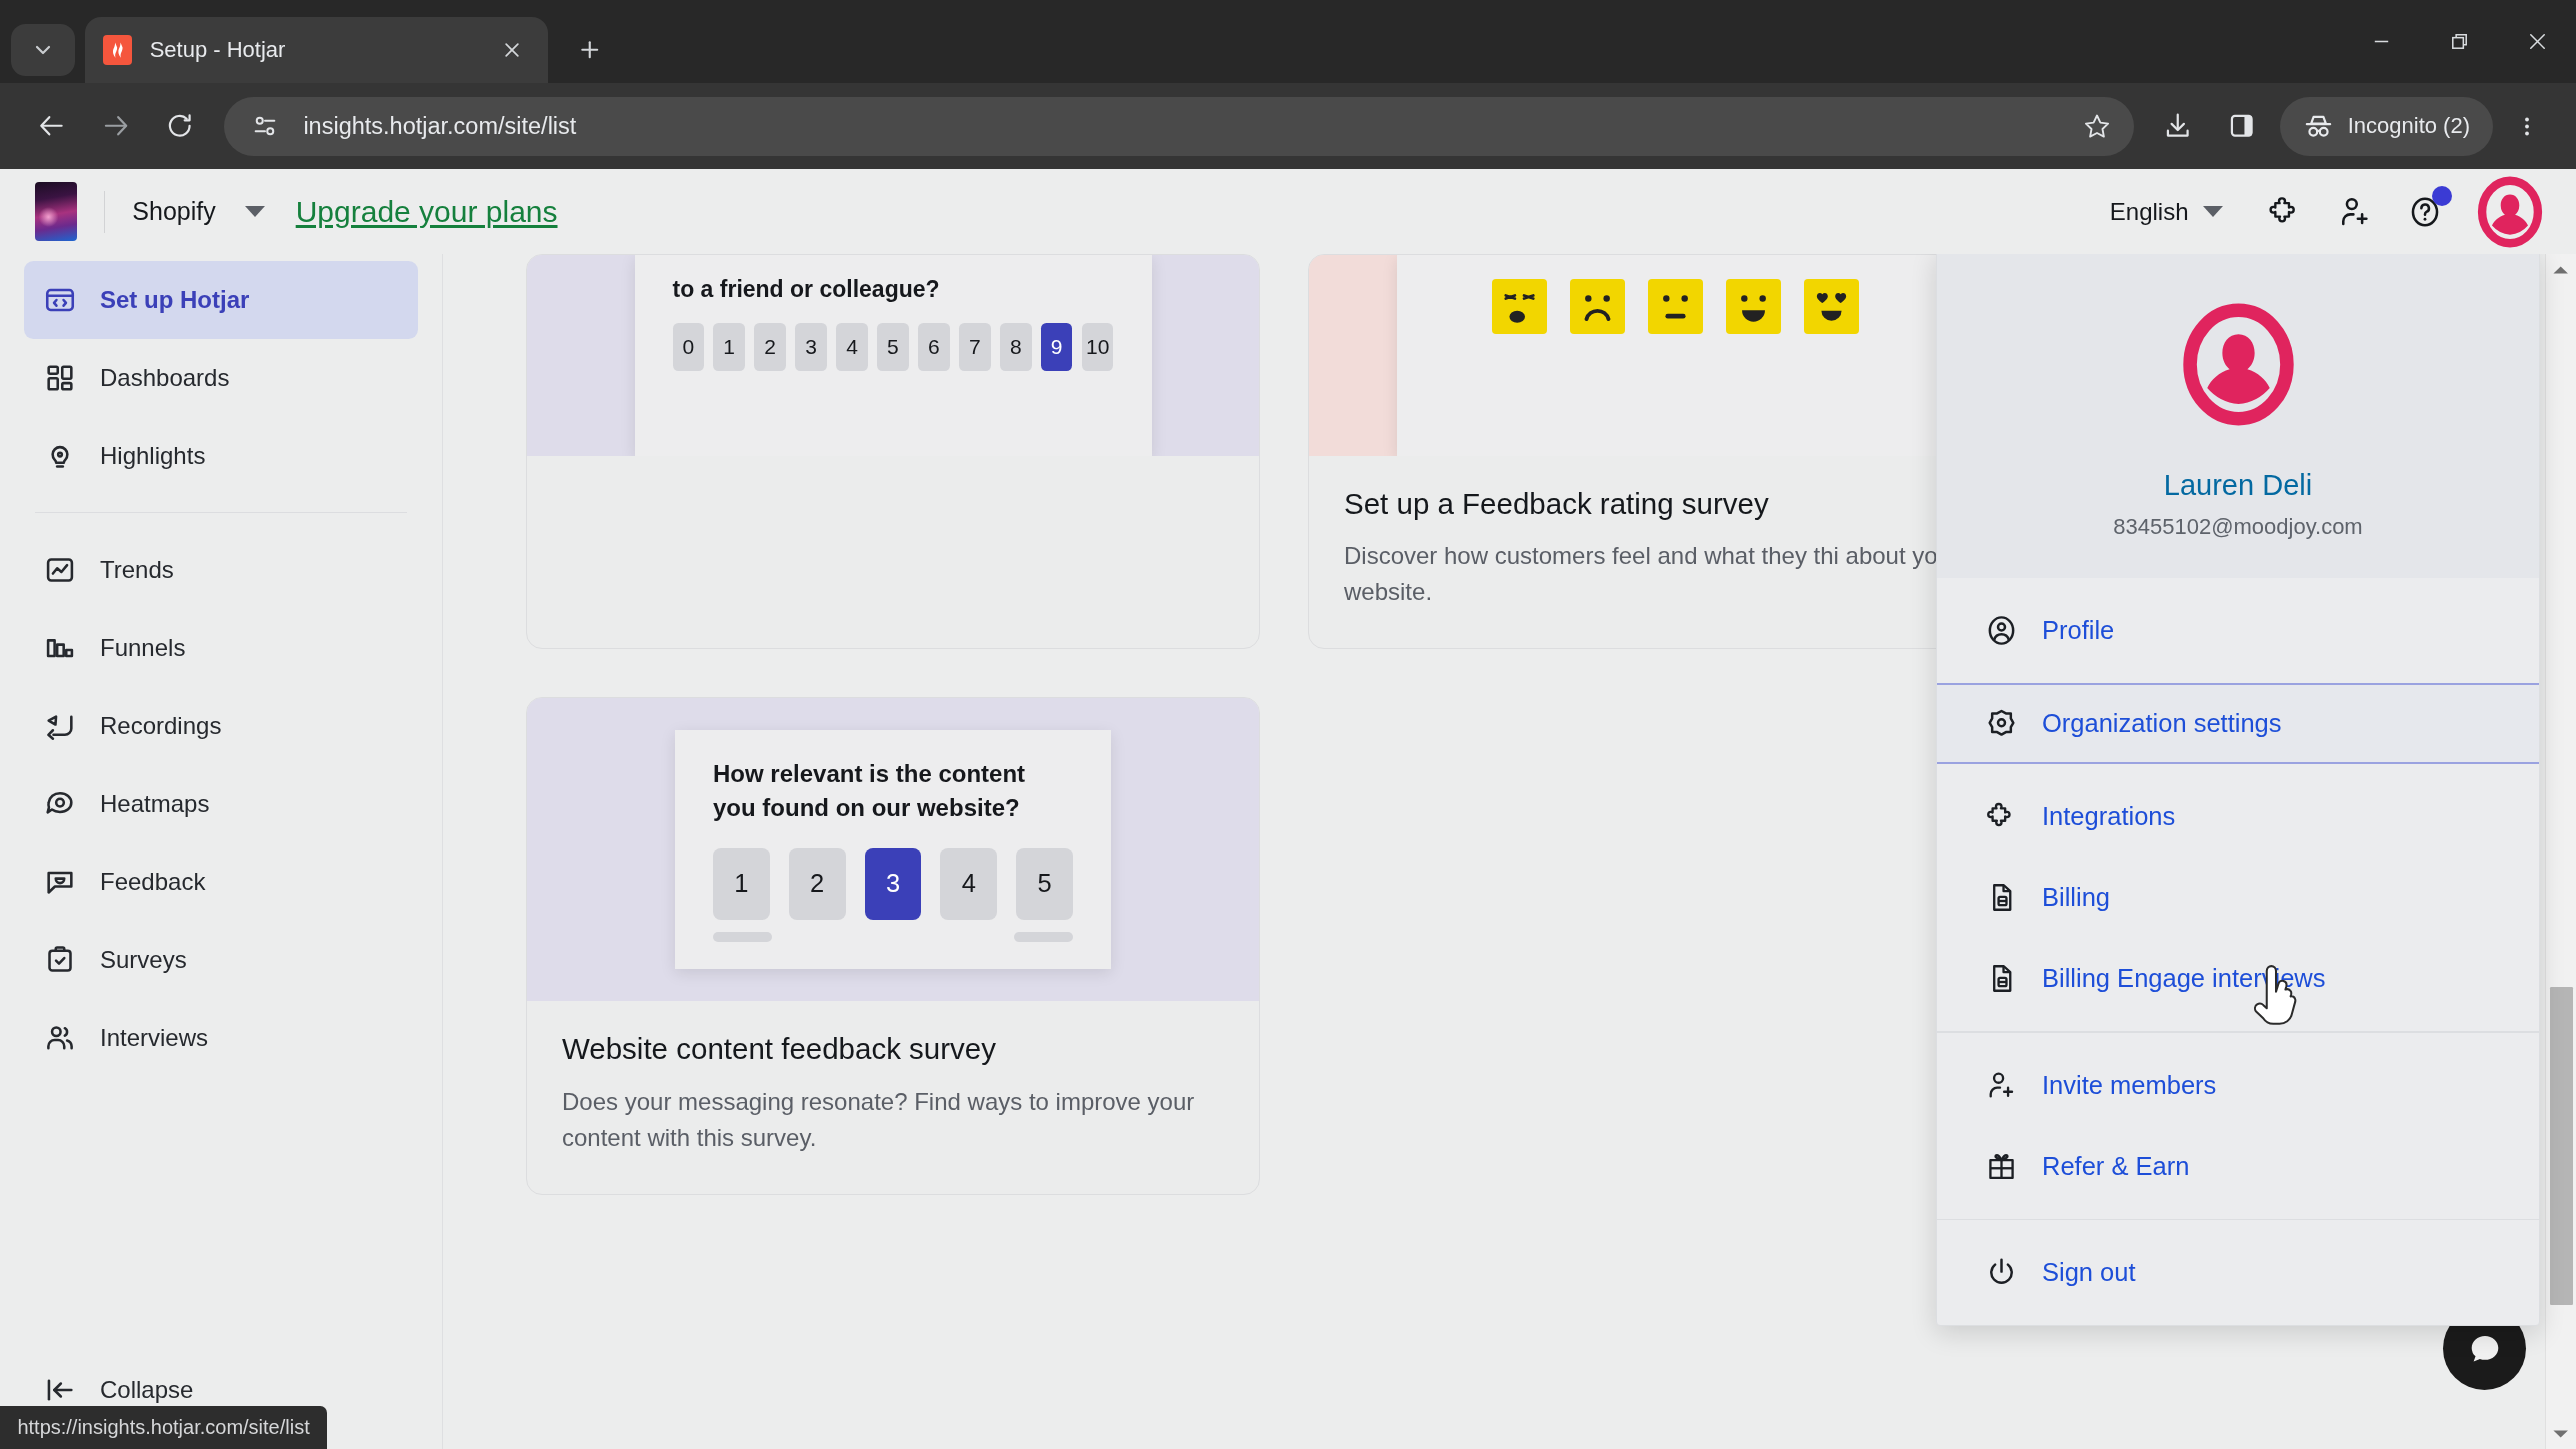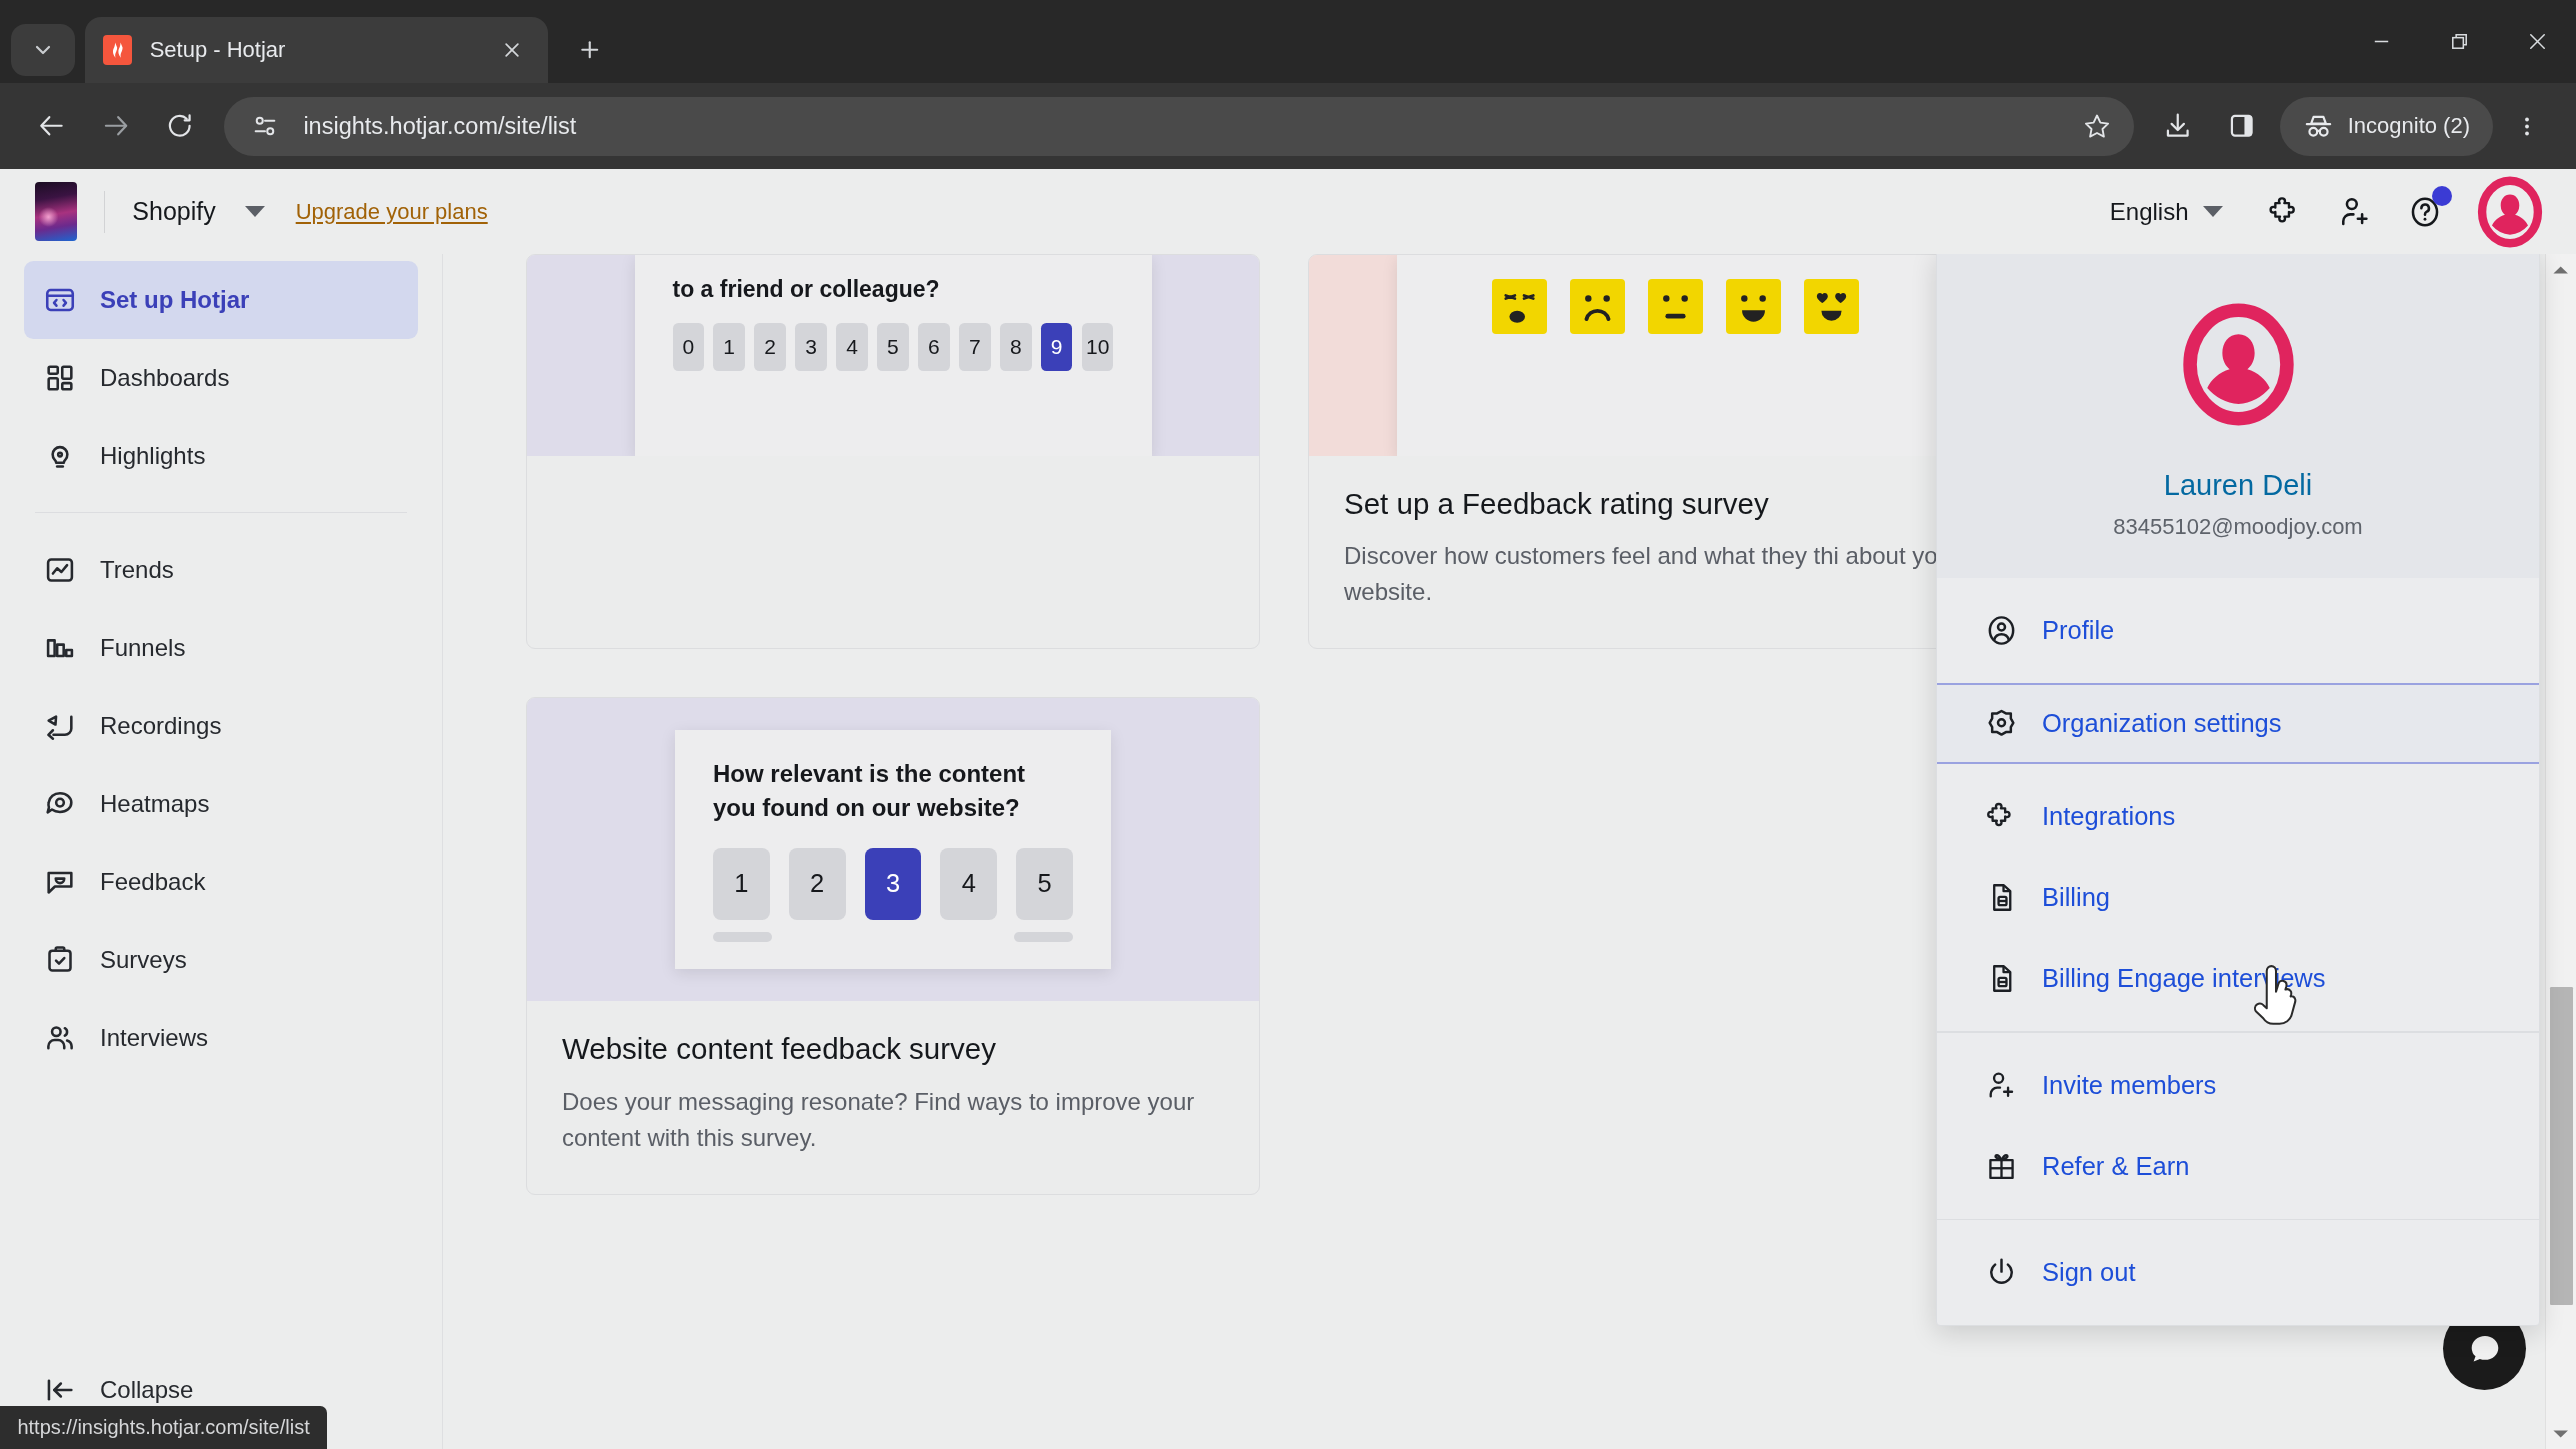--- a/index.html
+++ b/index.html
@@ -89,21 +89,21 @@
   }
   .brand-thumb::after{
     content:""; position:absolute; left:10%; top:42%; width:45%; height:34%;
     background:radial-gradient(circle,rgba(255,180,220,.85) 0%,rgba(255,120,190,0) 72%);
   }
   .hdr-divider { width:1.3px; height:42px; background:#d2d3d5; margin:0 27px; flex:0 0 auto; }
   .org-select { display:flex; align-items:center; gap:29px; flex:0 0 auto; }
   .org-name { font-size:25px; color:#15181c; }
   .caret { width:0;height:0;border-left:10px solid transparent;border-right:10px solid transparent;border-top:11.4px solid #5b5f66; }
   .upgrade-link {
-    margin-left:31px; font-size:22px; color:#a16207; text-decoration:underline;
+    margin-left:31px; font-size:30px; color:#15803d; text-decoration:underline;
     text-underline-offset:3.4px; flex:0 0 auto;
   }
   .hdr-right { margin-left:auto; display:flex; align-items:center; gap:0; }
   .lang-select { display:flex; align-items:center; gap:14.8px; margin-right:27px; }
   .lang-name { font-size:24px; color:#15181c; }
   .hdr-icon-btn { width:70px; height:70px; border-radius:50%; display:flex; align-items:center; justify-content:center; position:relative;}
   .hdr-icon-btn svg { width:38px; height:38px; }
   .hdr-dot { position:absolute; top:9.4px; right:8px; width:20px; height:20px; border-radius:50%; background:#3b3bd4; }
   .avatar-btn { width:78px; height:78px; border-radius:50%; display:flex; align-items:center; justify-content:center; margin-left:10.7px;}
   .avatar-btn svg { width:72px; height:72px; }
@@ -127,21 +127,21 @@
   .nav-collapse { margin-bottom:20px; }
 
   .main {
     flex:1 1 auto; position:relative; overflow:hidden; background:#eceded;
     padding:0 0 0 0;
   }
   .cards-area { padding:0 0 0 83px; position:relative; }
   .card-row { display:flex; gap:48px; }
   .card {
     width:734px; flex:0 0 734px; background:#ebecec; border:1.3px solid #dcdddf;
-    border-radius:9px; overflow:hidden;
+    border-radius:16px; overflow:hidden;
   }
   .card-preview { height:201px; position:relative; overflow:hidden; display:flex; justify-content:center; }
   .card-preview.purple { background:#dedcea; }
   .card-preview.pink { background:#f2dcd9; }
   .preview-widget {
     background:#ededee; box-shadow:0 4px 14.8px rgba(0,0,0,.10);
     padding:0 38px; width:517px; position:relative;
   }
   .pw-q { font-size:23px; color:#16181c; font-weight:bold; line-height:1.32; padding-top:19px; }
   .nps-row { display:flex; gap:9.4px; margin-top:19px; }

